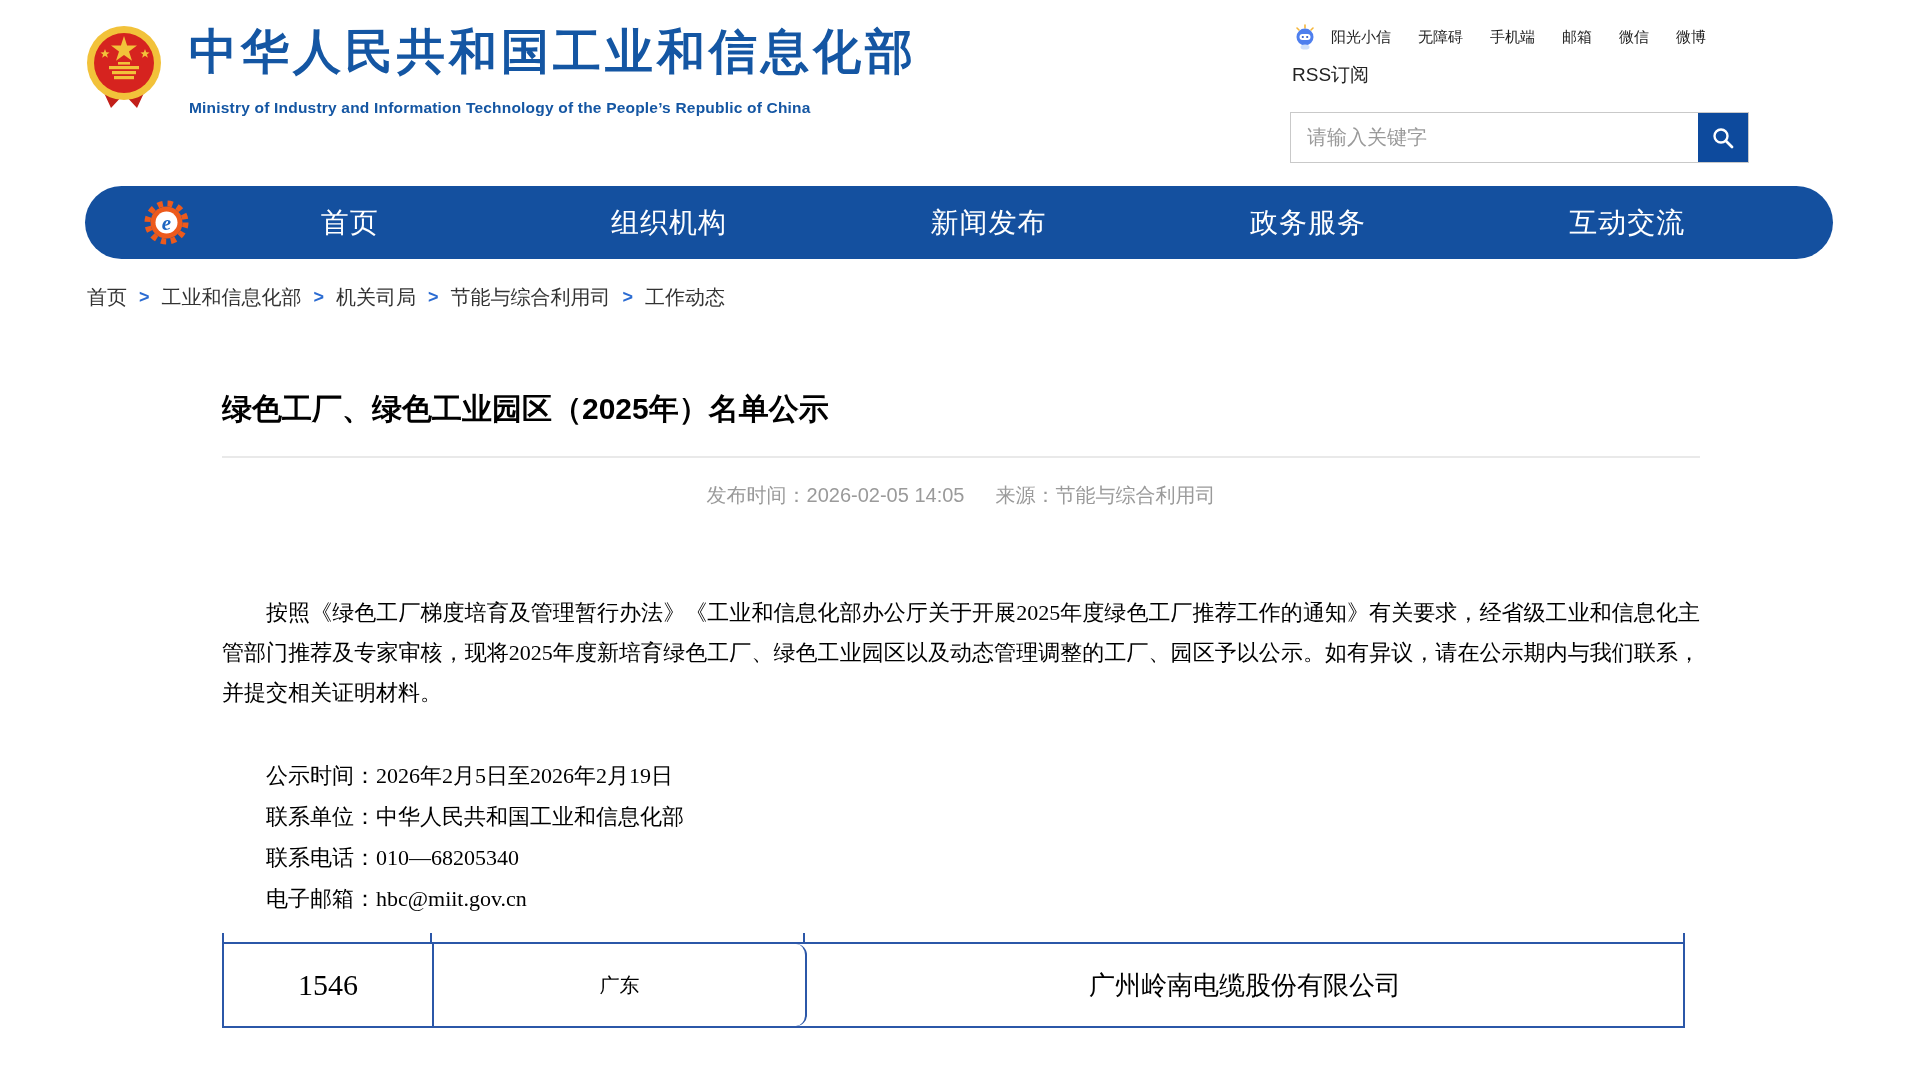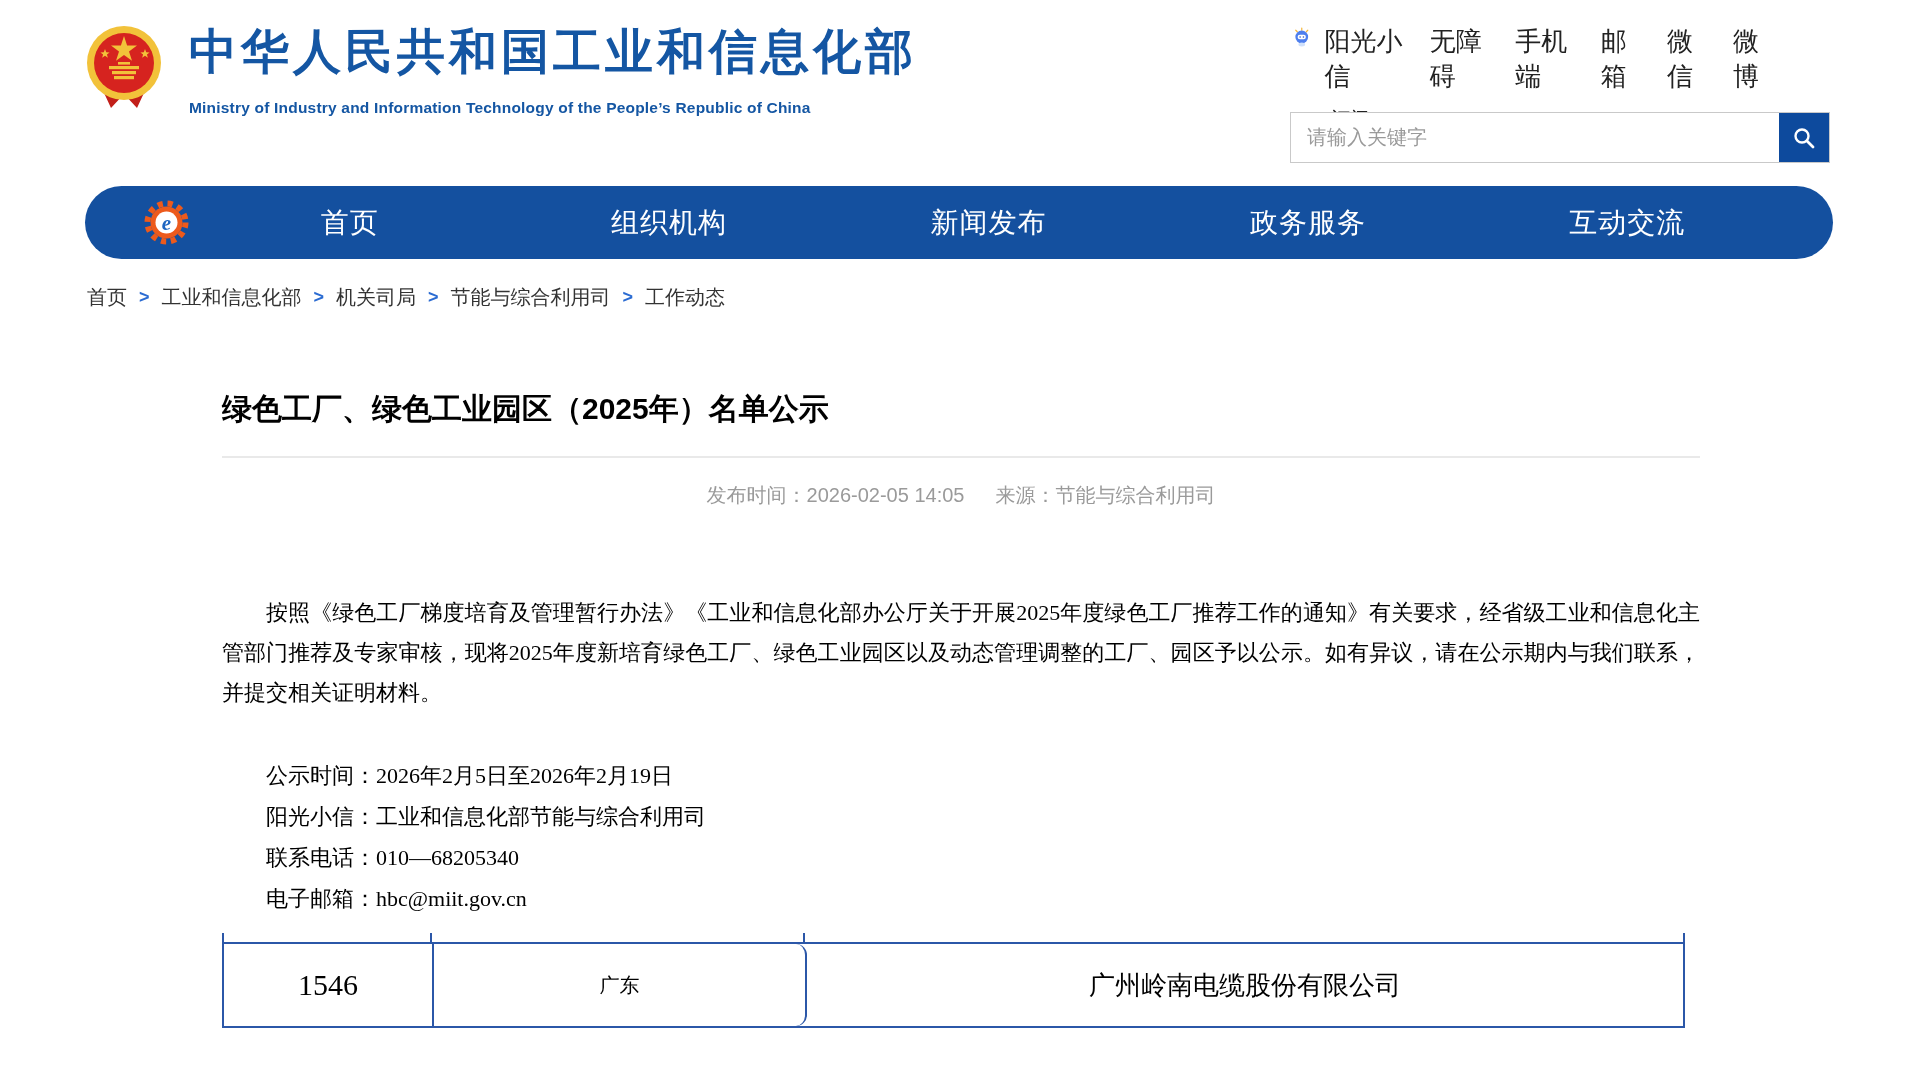--- a/index.html
+++ b/index.html
@@ -7,27 +7,27 @@
   #page { position:relative; width:1920px; height:1080px; background:#fff; overflow:hidden; }
 
   
   .brand { position:absolute; left:85px; top:24px; display:flex; align-items:flex-start; gap:26px; }
   .emblem { width:78px; height:86px; flex:0 0 auto; }
   .brand-text .zh { font-size:48px; font-weight:700; letter-spacing:4px; color:#1456A3; line-height:56px; }
   .brand-text .en { font-size:15.5px; font-weight:600; color:#1456A3; margin-top:19px; letter-spacing:0.2px; }
 
   
   .quick { position:absolute; left:1292px; top:24px; width:480px; color:#222; }
-  .quick-row { display:flex; align-items:flex-start; gap:27px; font-size:26px; }
+  .quick-row { display:flex; align-items:center; gap:27px; font-size:15px; }
   .quick-row a, .rss a { color:#222; text-decoration:none; cursor:pointer; }
   .robot { width:26px; height:26px; margin-right:-14px; }
   .rss { margin-top:12px; font-size:19px; }
 
   
-  .search { position:absolute; left:1290px; top:112px; width:540px; height:51px; border:1px solid #c9c9c9; background:#15803d; display:flex; }
+  .search { position:absolute; left:1290px; top:112px; width:459px; height:51px; border:1px solid #c9c9c9; background:#15803d; display:flex; }
   .search input { flex:1; border:0; outline:none; padding:0 16px; font-size:20px; color:#555; font-family:inherit; }
   .search input::placeholder { color:#9a9a9a; }
   .search-btn { width:50px; height:100%; background:#0D4A9D; border:0; display:flex; align-items:center; justify-content:center; cursor:pointer; }
 
   
   .navbar { position:absolute; left:85px; top:186px; width:1748px; height:73px; background:#14509F; border-radius:37px; display:flex; align-items:center; padding:0 46px 0 58px; }
   .nav-logo { width:47px; height:47px; flex:0 0 auto; cursor:pointer; }
   .nav-items { flex:1; display:flex; }
   .nav-items a { flex:1; text-align:center; color:#fff; font-size:28px; text-decoration:none; cursor:pointer; letter-spacing:1px; }
 
@@ -147,21 +147,21 @@
     <hr class="rule">
     <div class="publine">
       <span>发布时间：</span><span>2026-02-05 14:05</span><span class="src-label">来源：</span><span>节能与综合利用司</span>
     </div>
 
     <div class="serifzone">
       <p class="para">按照《绿色工厂梯度培育及管理暂行办法》《工业和信息化部办公厅关于开展2025年度绿色工厂推荐工作的通知》有关要求，经省级工业和信息化主管部门推荐及专家审核，现将2025年度新培育绿色工厂、绿色工业园区以及动态管理调整的工厂、园区予以公示。如有异议，请在公示期内与我们联系，并提交相关证明材料。</p>
 
       <div class="info">
         <div>公示时间：2026年2月5日至2026年2月19日</div>
-        <div>阳光小信：工业和信息化部节能与综合利用司</div>
+        <div>联系单位：中华人民共和国工业和信息化部</div>
         <div>联系电话：010—68205340</div>
         <div>电子邮箱：hbc@miit.gov.cn</div>
       </div>
     </div>
 
     <div class="remnant">
       <i style="left:0"></i>
         <i style="left:208px"></i>
         <i style="left:581px"></i>
         <i style="left:1461px"></i>

